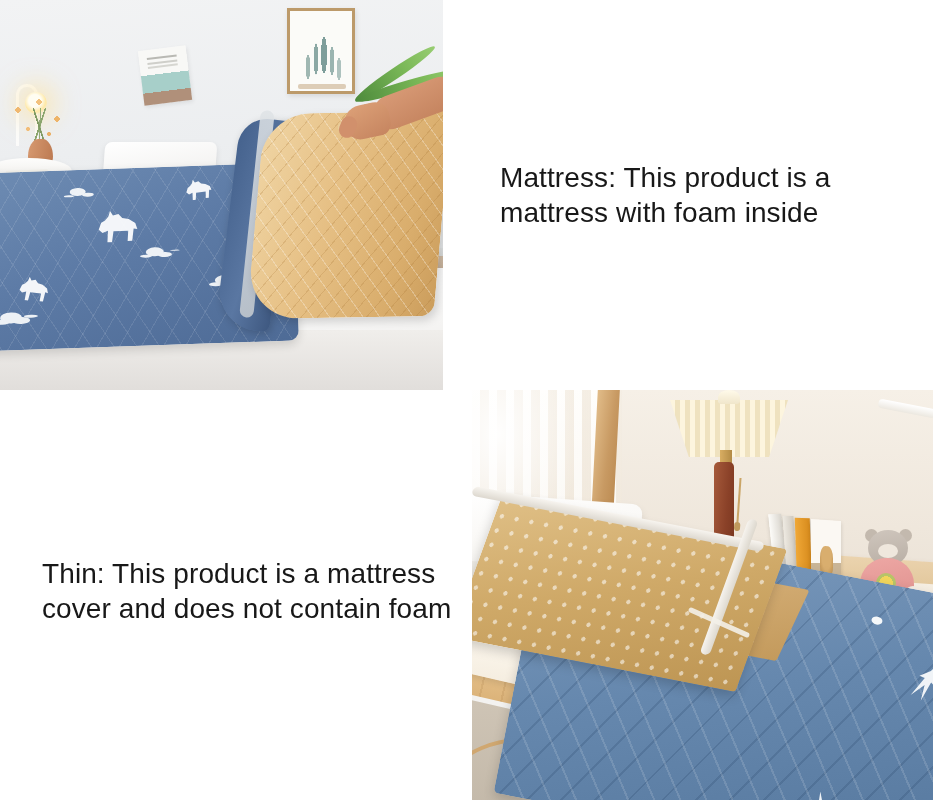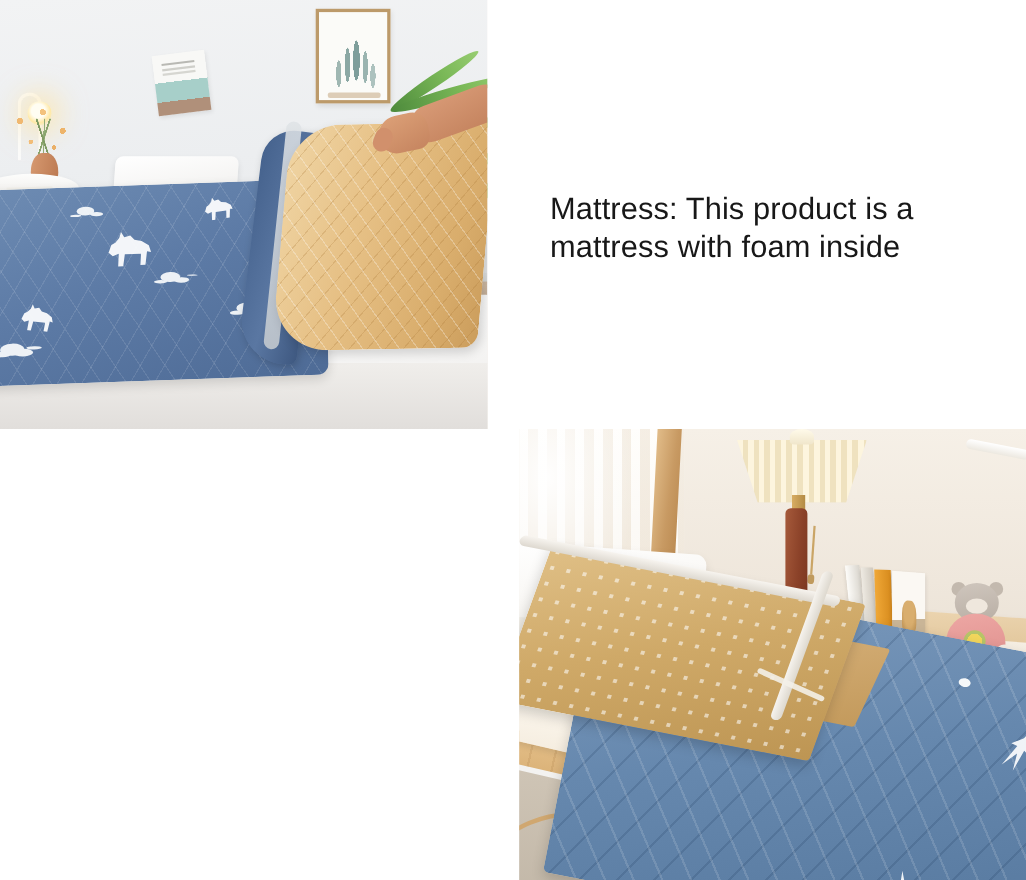--- a/index.html
+++ b/index.html
@@ -12,21 +12,21 @@
 
   
   .photo{ position:absolute; overflow:hidden; background:#f3f2f0; }
 
   #photo-mattress{ left:0; top:0; width:443px; height:390px; }
   #photo-thin{ left:472px; top:390px; width:461px; height:410px; }
 
   
   .caption{
     position:absolute; color:#181818; font-size:28px; line-height:35px;
-    letter-spacing:.1px; font-weight:400;margin-top:12px;
+    letter-spacing:.1px; font-weight:400;
   }
   #caption-mattress{ left:500px; top:160px; width:400px; }
   #caption-thin{ left:42px; top:556px; width:410px; }
 
   
   .tl-wall{
     position:absolute; left:0; top:0; width:443px; height:252px;
     background:linear-gradient(175deg,#f2f3f4 0%,#eceef0 55%,#e7e9ea 100%);
   }
   .tl-skirt{
@@ -549,20 +549,21 @@
     <div class="flap-tan"></div>
     <div class="flap-corner"></div>
 
     <div class="forearm"></div>
     <div class="hand"></div>
     <div class="thumb"></div>
   </div>
 
   <div class="caption" id="caption-mattress">Mattress: This product is a mattress with foam inside</div>
 
+  <div class="caption" id="caption-thin">Thin: This product is a mattress cover and does not contain foam</div>
 
   <div class="photo" id="photo-thin">
     <div class="br-wall"></div>
     <div class="curtain"></div>
     <div class="window-glow"></div>
     <div class="bedpost"></div>
 
     <div class="shelf-top"></div>
     <div class="shelf-body"></div>
     <div class="shelf-cubby"></div>

